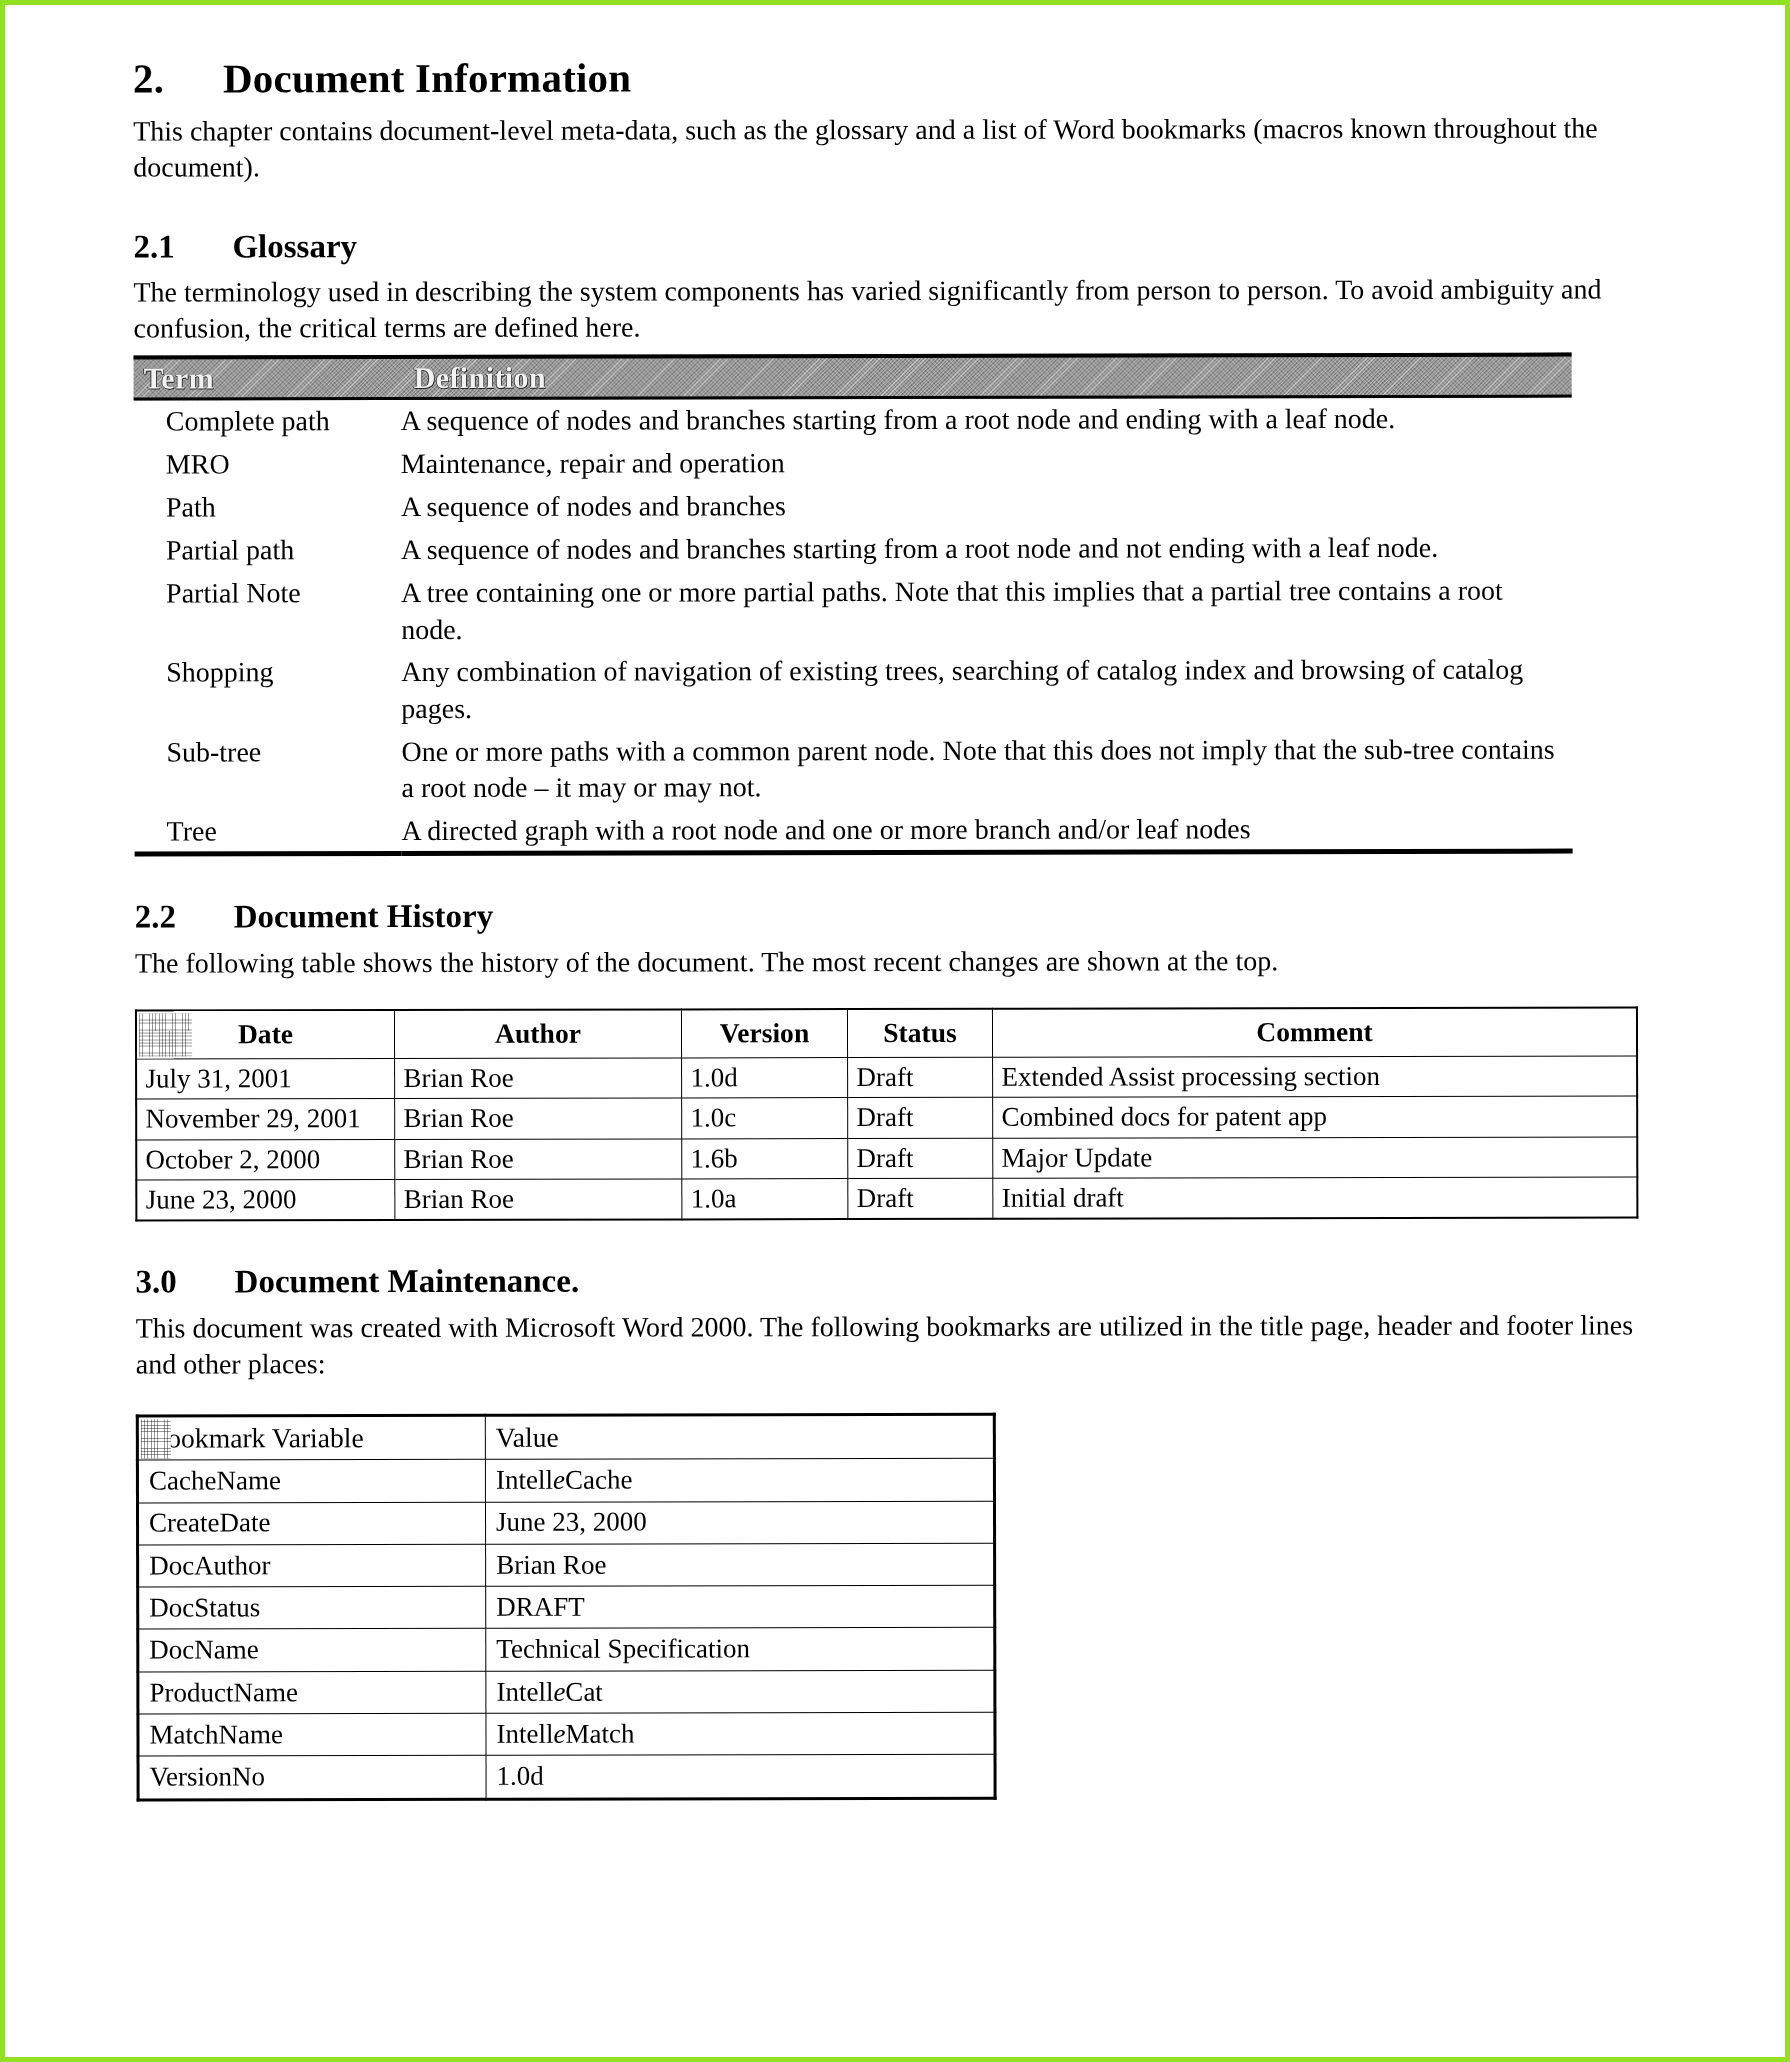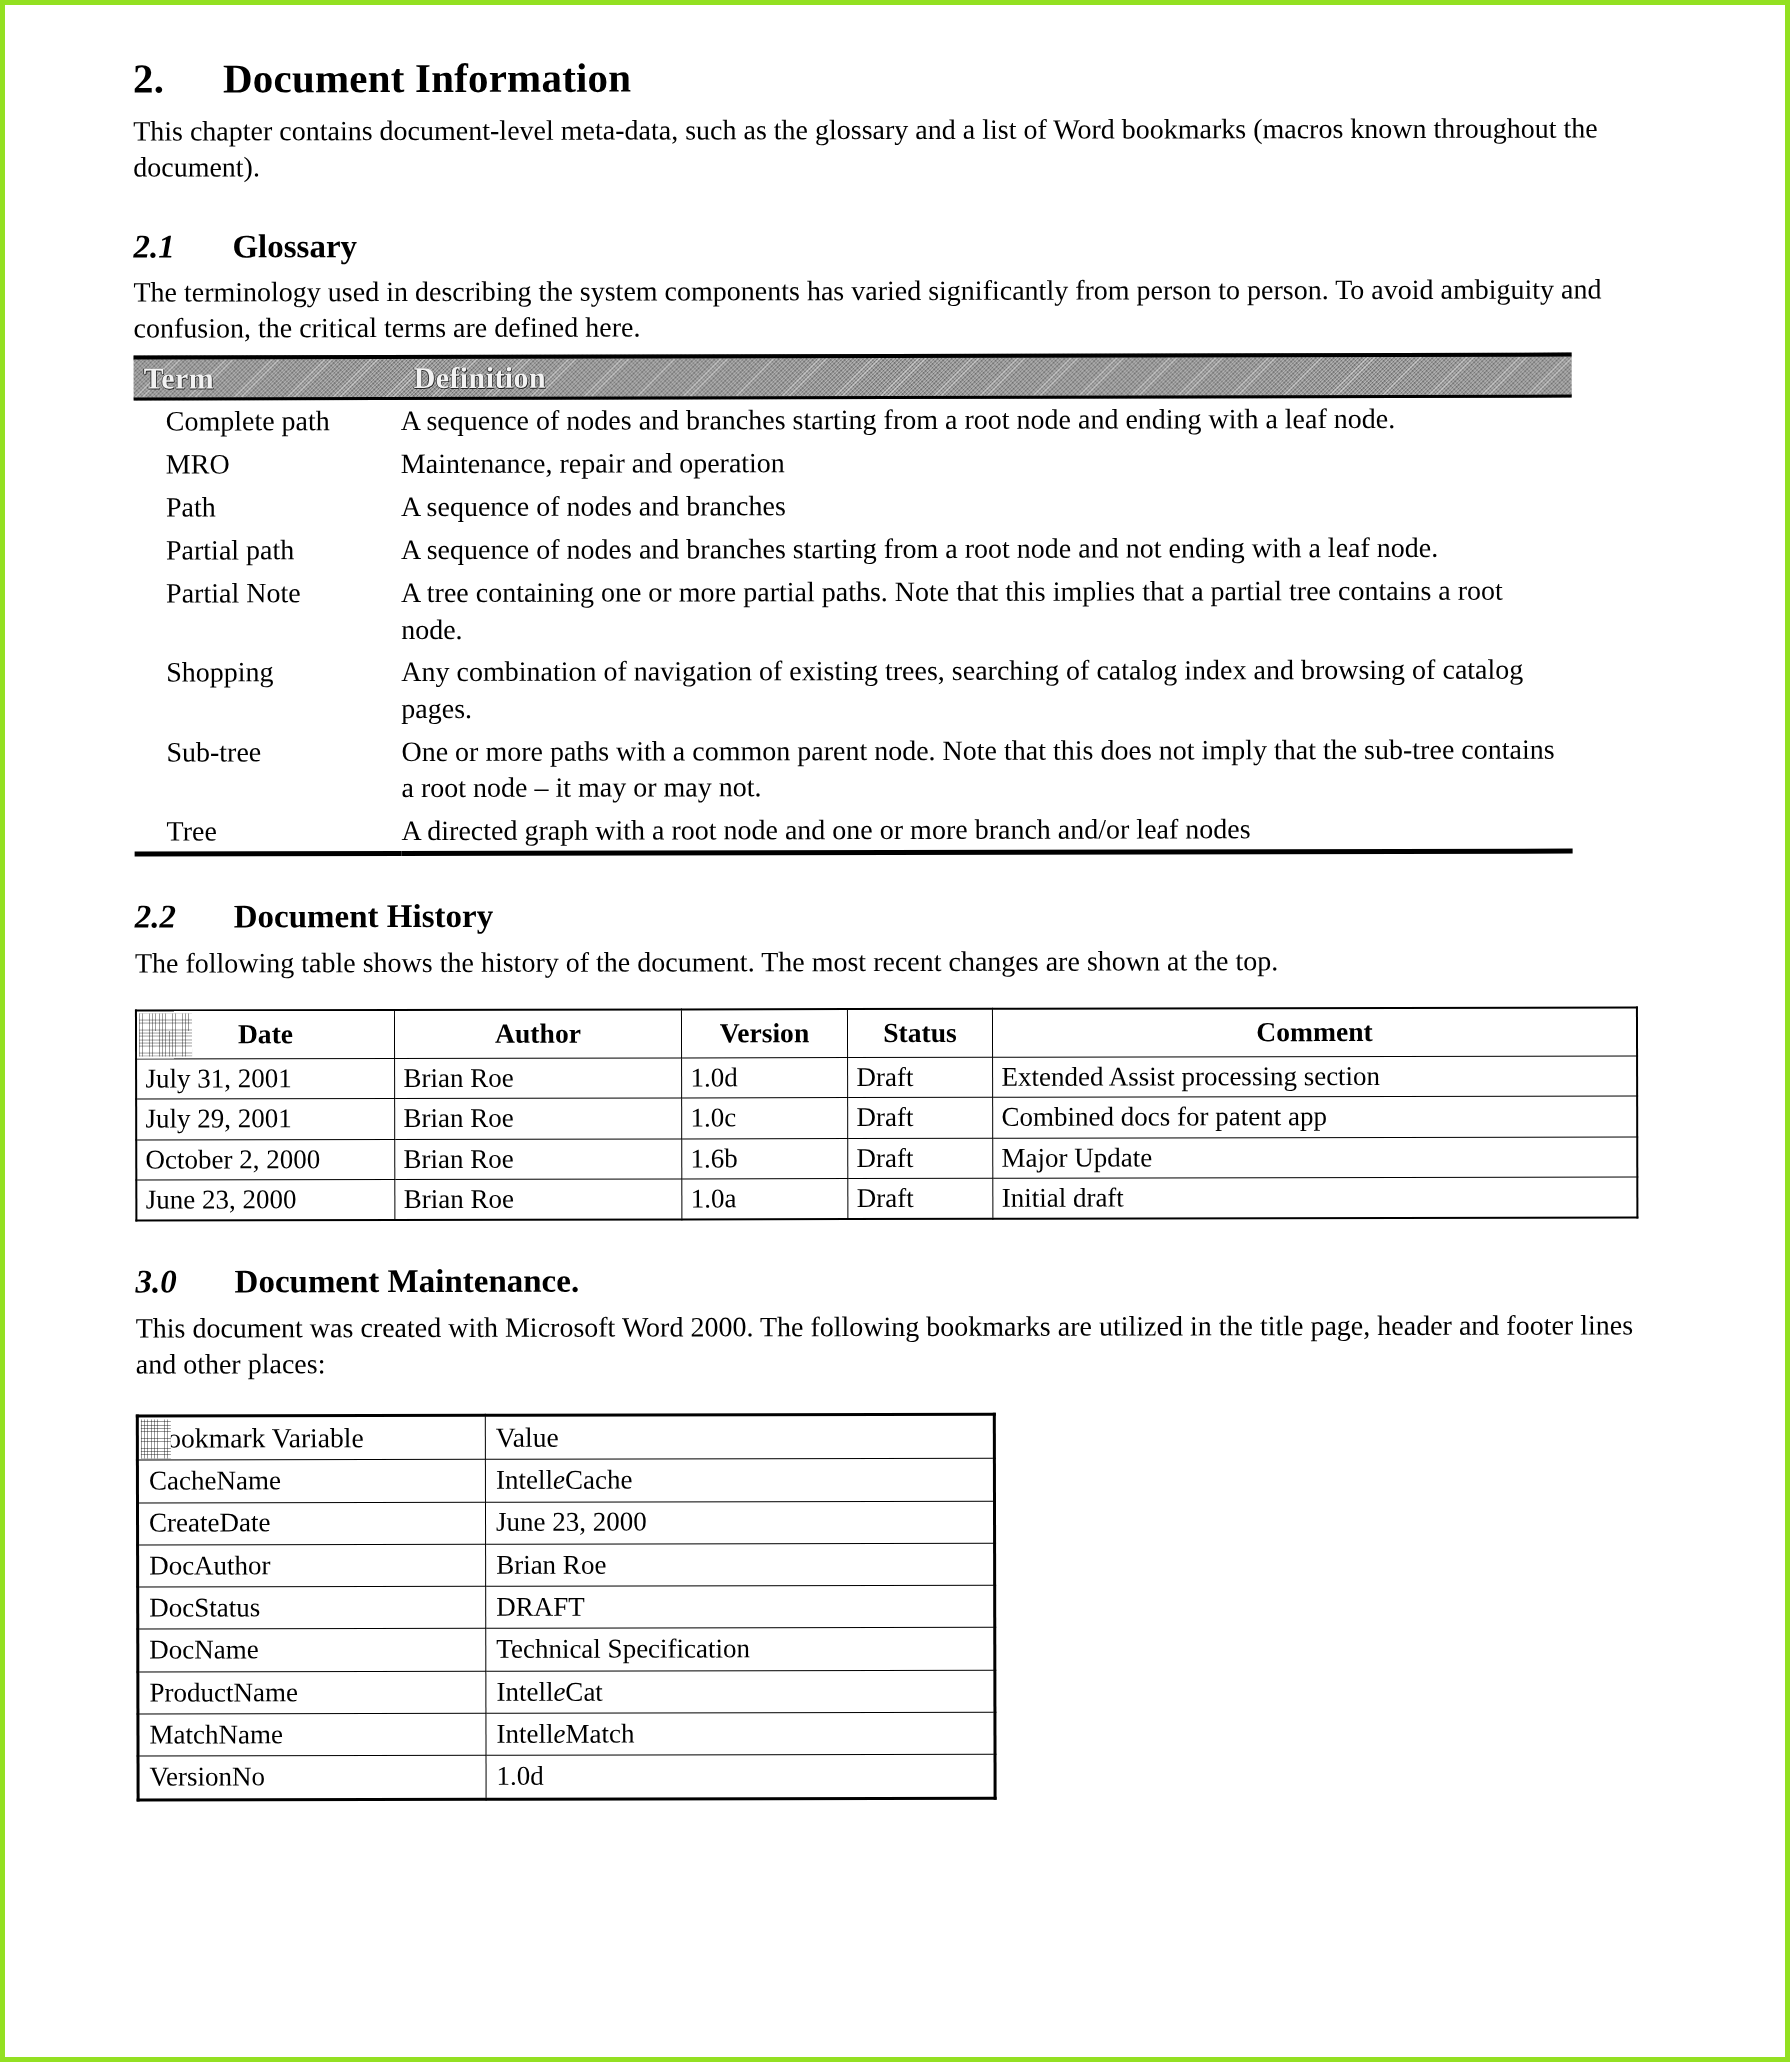--- a/index.html
+++ b/index.html
@@ -52,21 +52,21 @@
     letter-spacing: 0.2px;
   }
   h1.chapter .num { display: inline-block; width: 90px; }
 
   h2.section {
     font-size: 33px;
     font-weight: bold;
     margin: 42px 0 8.3px 0;
     line-height: 1.15;
   }
-  h2.section .num { display: inline-block; width: 99px; font-style: italic; }
+  h2.section .num { display: inline-block; width: 99px; }
 
   p.body {
     font-size: 28px;
     line-height: 1.30;
     margin: 0 0 3.3px 0;
     text-align: left;
   }
 
   
   .glossary {
@@ -266,21 +266,21 @@
         </thead>
         <tbody>
           <tr>
             <td>July 31, 2001</td>
             <td>Brian Roe</td>
             <td>1.0d</td>
             <td>Draft</td>
             <td>Extended Assist processing section</td>
           </tr>
           <tr>
-            <td>July 29, 2001</td>
+            <td>November 29, 2001</td>
             <td>Brian Roe</td>
             <td>1.0c</td>
             <td>Draft</td>
             <td>Combined docs for patent app</td>
           </tr>
           <tr>
             <td>October 2, 2000</td>
             <td>Brian Roe</td>
             <td>1.6b</td>
             <td>Draft</td>

